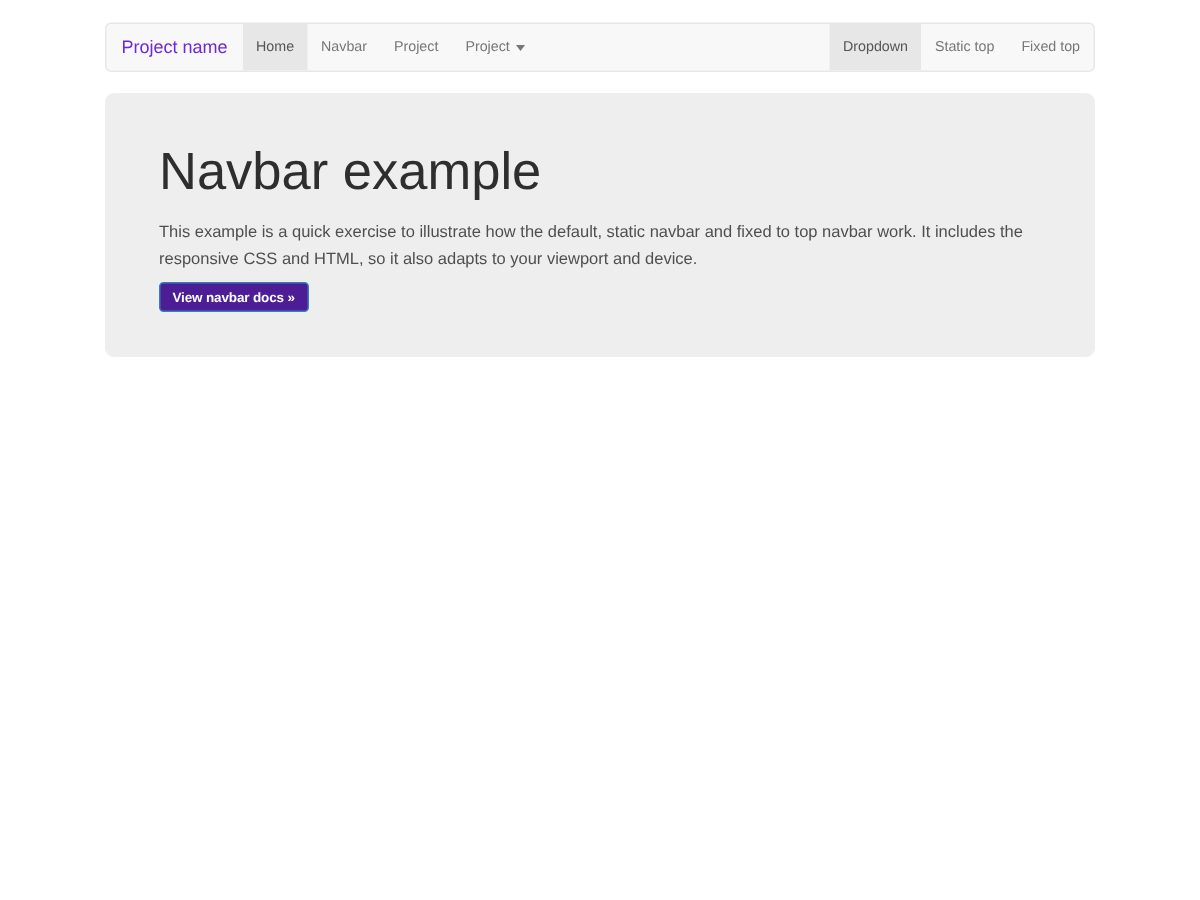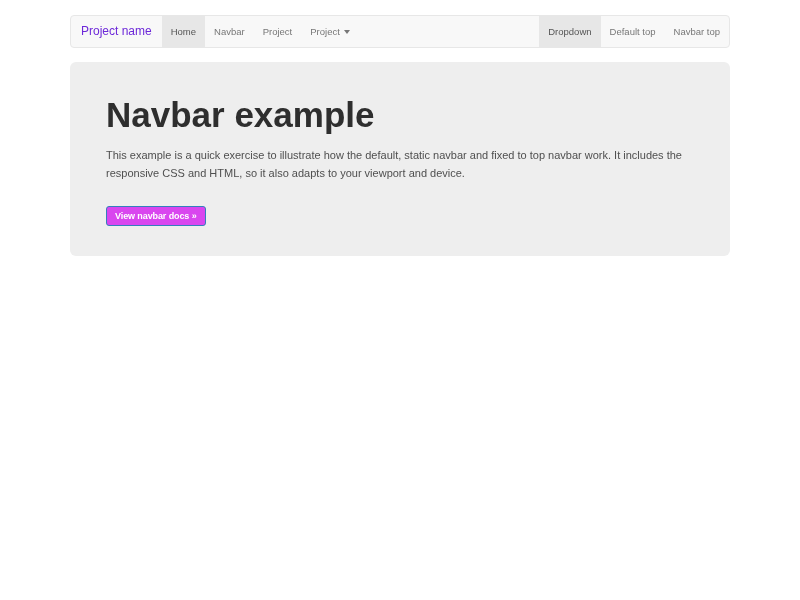--- a/index.html
+++ b/index.html
@@ -68,36 +68,36 @@
   
   .jumbotron {
     margin-top: 14px;
     background: #eeeeee;
     border-radius: 6px;
     padding: 34px 36px 30px 36px;
   }
   .jumbotron h1 {
     margin: 0;
     font-size: 35px;
-    font-weight: bold;
+    font-weight: normal;
     line-height: 1.1;
     color: #2e2e2e;
   }
   .jumbotron p {
-    margin: 11px 0 18px 0;
+    margin: 11px 0 0 0;
     max-width: 620px;
     font-size: 11px;
     line-height: 18px;
     color: #4f4f4f;
   }
   .btn-primary {
     display: inline-block;
     margin-top: 6px;
     padding: 4px 8px;
-    background: #d946ef;
+    background: #4c1d95;
     border: 1px solid #357ebd;
     border-radius: 3px;
     color: #ffffff;
     font-size: 9px;
     font-weight: bold;
     letter-spacing: -0.1px;
     text-decoration: none;
     cursor: pointer;
   }
 </style>
@@ -123,24 +123,24 @@
         <span>Project</span>
         <span class="caret"></span>
       </li>
     </ul>
 
     <ul class="nav nav-right">
       <li class="active">
         <span>Dropdown</span>
       </li>
       <li>
-        <span>Default top</span>
+        <span>Static top</span>
       </li>
       <li>
-        <span>Navbar top</span>
+        <span>Fixed top</span>
       </li>
     </ul>
   </nav>
 
   <div class="jumbotron">
     <h1>Navbar example</h1>
     <p>This example is a quick exercise to illustrate how the default, static navbar and fixed to top navbar work. It includes the responsive CSS and HTML, so it also adapts to your viewport and device.</p>
     <a class="btn-primary">View navbar docs »</a>
   </div>
 

